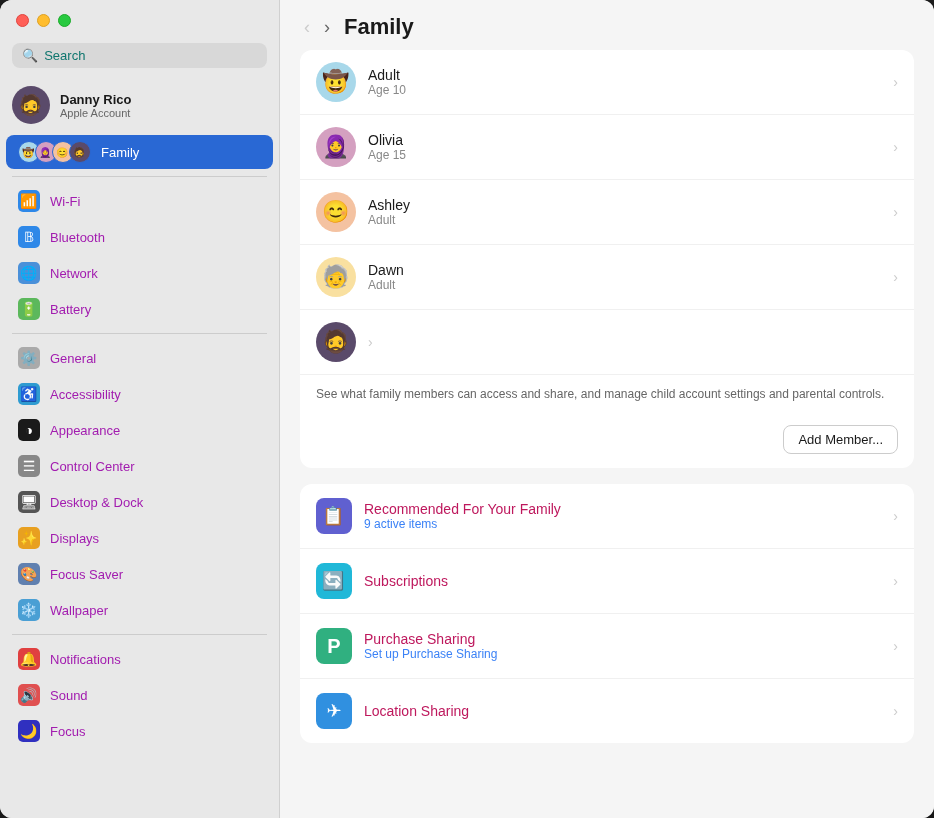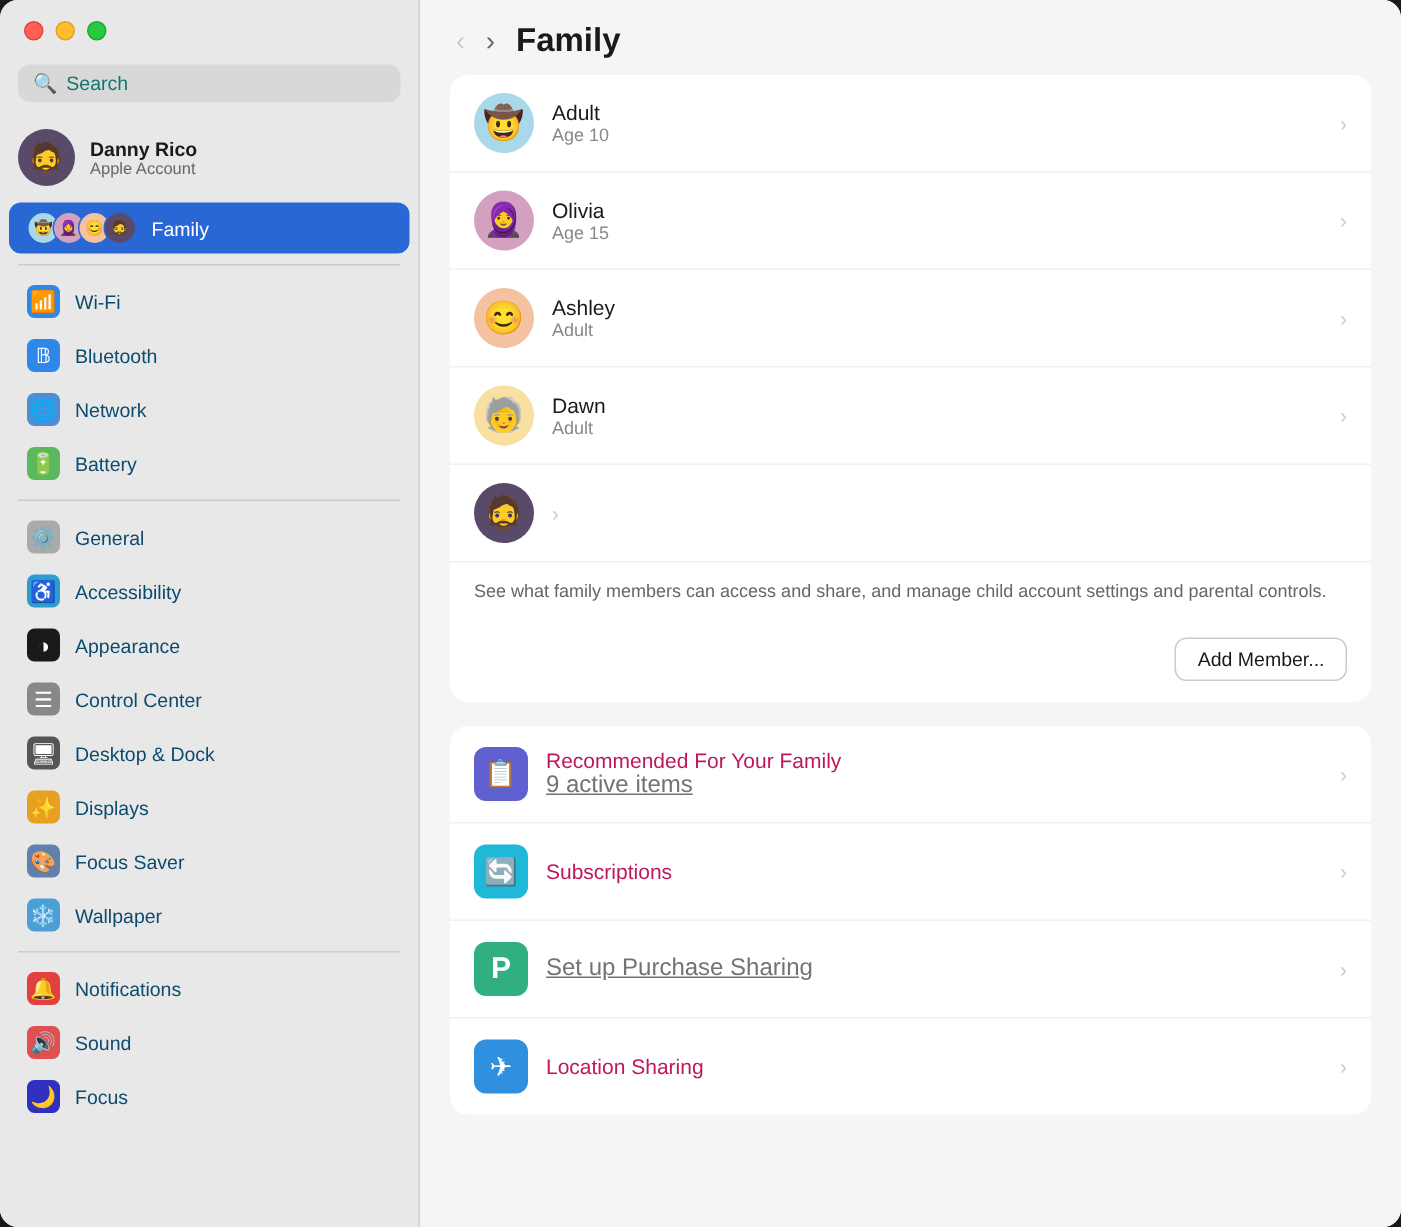--- a/index.html
+++ b/index.html
@@ -112,21 +112,21 @@
       height: 22px;
       border-radius: 5px;
       display: flex;
       align-items: center;
       justify-content: center;
       font-size: 13px;
       flex-shrink: 0;
     }
     .item-label {
       font-size: 13px;
-      color: #0c4a6e;
+      color: #a21caf;
     }
     .family-avatars {
       display: flex;
       flex-direction: row;
     }
     .family-avatar-small {
       width: 22px;
       height: 22px;
       border-radius: 50%;
       border: 1.5px solid #2968d4;
@@ -259,23 +259,22 @@
       font-size: 18px;
       flex-shrink: 0;
     }
     .service-info { flex: 1; }
     .service-name {
       font-size: 14px;
       font-weight: 400;
       color: #be185d;
     }
     .service-sub {
-      font-size: 16px;
-      color: #737373;
-      text-decoration: underline;
+      font-size: 12px;
+      color: #3b82f6;
     }
     
     .av-will { background: #a8d8ea; }
     .av-olivia { background: #d4a0c0; }
     .av-ashley { background: #f4c2a1; }
     .av-dawn { background: #f9e0a0; }
     .av-danny { background: #5a4a6a; }
     
     .ic-wifi { background: #2e88e8; }
     .ic-bt { background: #2e88e8; }
@@ -491,20 +490,21 @@
           <div class="service-icon svc-sub">🔄</div>
           <div class="service-info">
             <div class="service-name">Subscriptions</div>
           </div>
           <span class="chevron">›</span>
         </div>
 
         <div class="service-row">
           <div class="service-icon svc-pur" style="font-size:20px;color:white;font-weight:bold;">P</div>
           <div class="service-info">
+            <div class="service-name">Purchase Sharing</div>
             <div class="service-sub">Set up Purchase Sharing</div>
           </div>
           <span class="chevron">›</span>
         </div>
 
         <div class="service-row">
           <div class="service-icon svc-loc" style="font-size:18px;color:white;">✈</div>
           <div class="service-info">
             <div class="service-name">Location Sharing</div>
             <div class="service-sub"></div>

